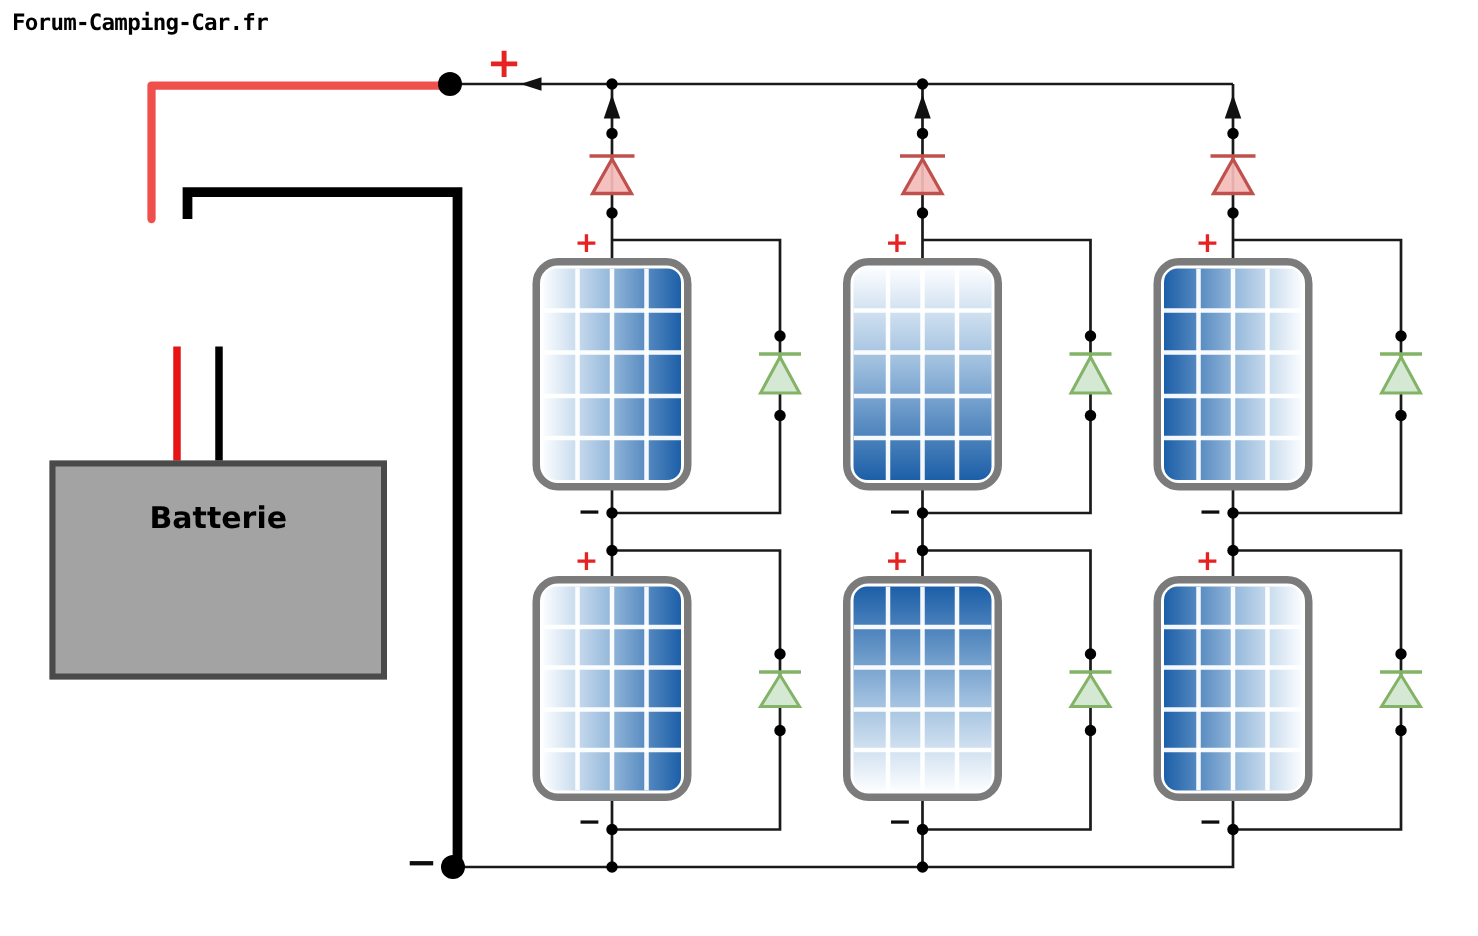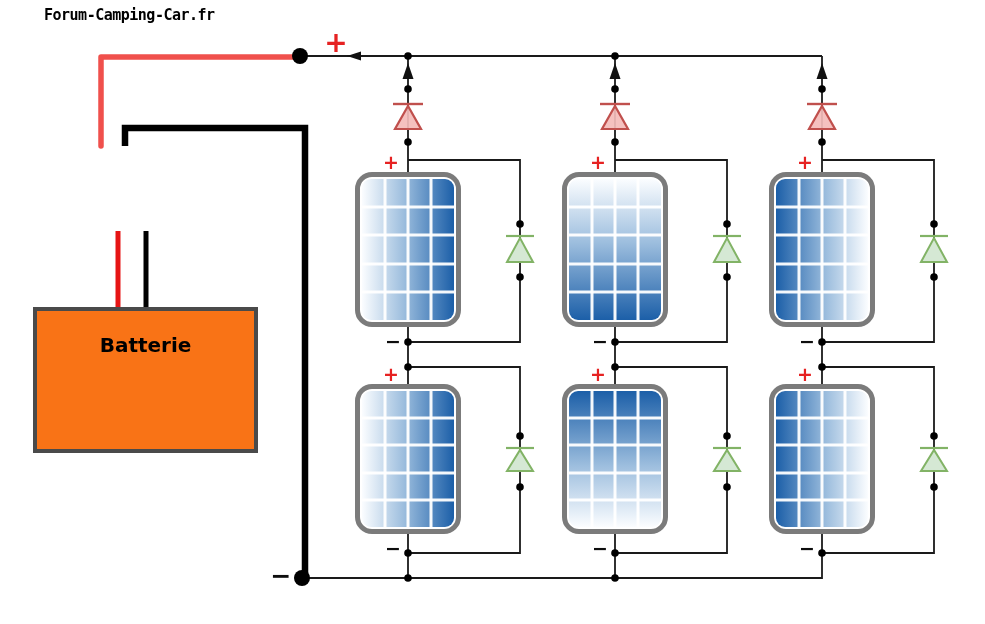--- a/index.html
+++ b/index.html
@@ -3,33 +3,33 @@
 <meta charset="utf-8">
 <style>
   html,body{margin:0;padding:0;background:#fff;}
   *{box-sizing:border-box;}
   body{font-family:"DejaVu Sans","Liberation Sans",sans-serif;}
   #stage{position:relative;width:985px;height:624px;background:#fff;overflow:hidden;}
   #wires{position:absolute;left:0;top:0;z-index:1;}
 
   .watermark{position:absolute;left:8px;top:6px;z-index:5;
     font-family:"DejaVu Sans Mono","Liberation Mono",monospace;
-    font-weight:bold;font-size:15px;letter-spacing:-0.5px;color:#000;margin-left:36px;}
+    font-weight:bold;font-size:15px;letter-spacing:-0.5px;color:#000;}
 
   .abs-lbl{position:absolute;z-index:6;transform:translate(-50%,-50%);font-weight:bold;white-space:nowrap;}
   .bus-plus{left:336px;top:42px;font-size:28px;color:#e62222;}
   .bus-minus{left:281px;top:575px;font-size:25px;color:#0d0d0d;}
 
   .regulator{position:absolute;left:82px;top:143px;width:141px;height:91px;z-index:4;
     background:#c6c3ea;border:3.5px solid #111;border-radius:22px;
     display:flex;flex-direction:column;justify-content:center;align-items:center;
     font-weight:bold;font-size:19px;line-height:1.35;color:#000;}
 
   .battery{position:absolute;left:33px;top:307px;width:225px;height:146px;z-index:4;
-    background:#f97316;border:4px solid #4a4a4a;
+    background:#a3a3a3;border:4px solid #4a4a4a;
     text-align:center;padding-top:22px;font-weight:bold;font-size:20px;color:#000;}
 
   .panel{position:absolute;width:106px;height:155px;z-index:3;
     background:#fff;border:5px solid #7b7b7b;border-radius:17px;}
   .panel.r2{height:150px;}
   .p-r1c1{left:355px;top:172px;} .p-r1c2{left:562px;top:172px;} .p-r1c3{left:769px;top:172px;}
   .p-r2c1{left:355px;top:384px;} .p-r2c2{left:562px;top:384px;} .p-r2c3{left:769px;top:384px;}
 
   .cells{position:absolute;left:2px;top:2px;right:2px;bottom:2px;border-radius:9px;overflow:hidden;}
   .grad-right-dark  .cells{background:linear-gradient(to right,#fbfdff 0%,#9dbede 45%,#1c5fa8 100%);}

